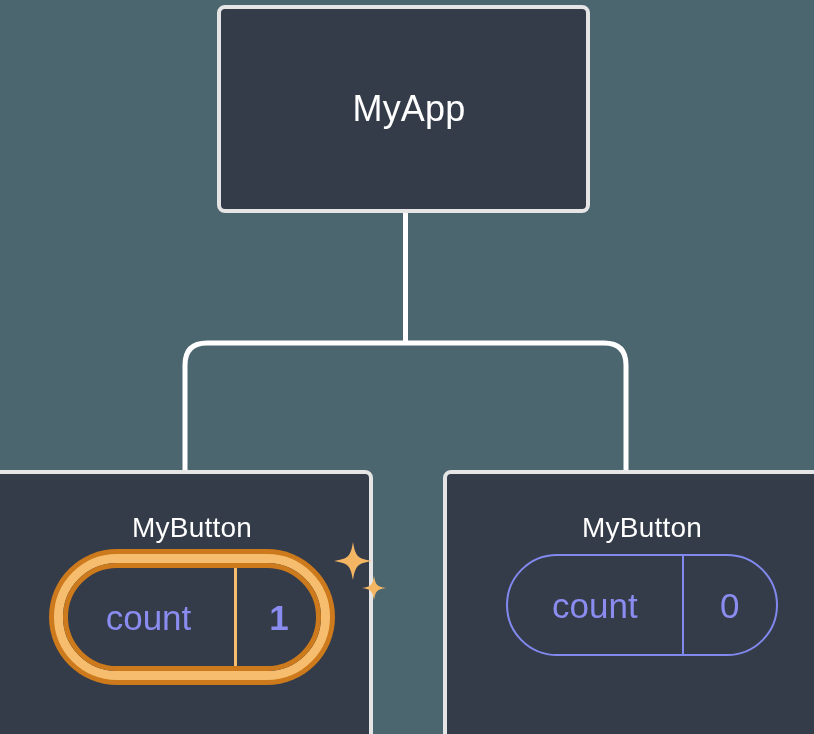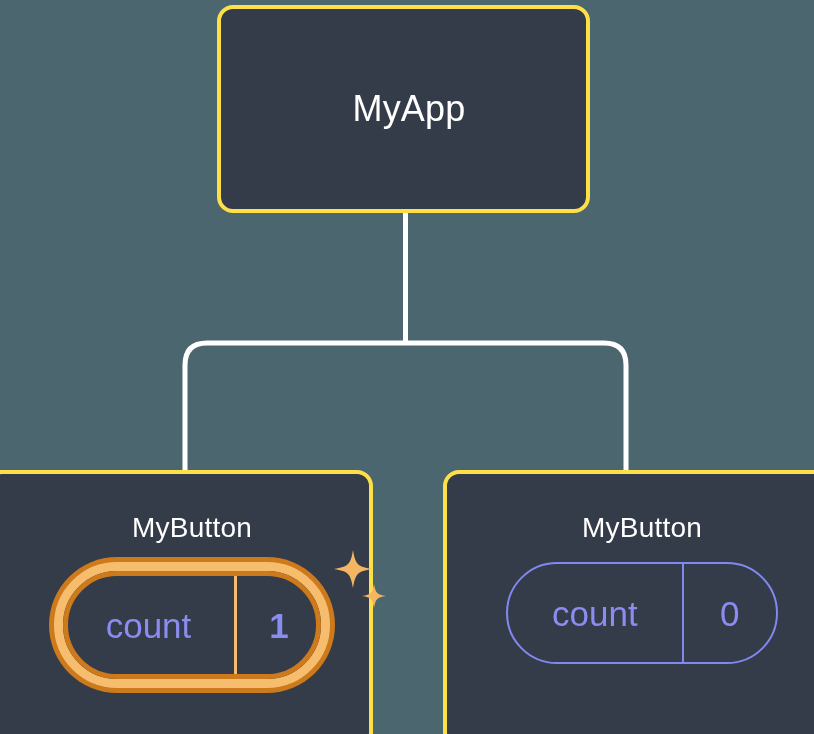--- a/index.html
+++ b/index.html
@@ -30,22 +30,22 @@
     width: 814px;
     height: 734px;
     pointer-events: none;
   }
 
   
   .node {
     position: absolute;
     box-sizing: border-box;
     background: #343b49;
-    border: 4px solid #fde047;
-    border-radius: 16px;
+    border: 4px solid #e5e5e5;
+    border-radius: 8px;
     display: flex;
     flex-direction: column;
     align-items: center;
     padding-left: 11px;
   }
   .node-root {
     left: 217px;
     top: 5px;
     width: 373px;
     height: 208px;
@@ -77,21 +77,21 @@
   .node-root .node-title {
     font-size: 36px;
   }
   .node-child-left .node-title {
     margin-left: 14px;
   }
 
   
   .pill-wrap {
     position: relative;
-    margin-top: 20px;
+    margin-top: 12px;
     display: flex;
     align-items: center;
   }
   .node-child-left .pill-wrap {
     margin-left: 14px;
   }
 
   .pill {
     box-sizing: border-box;
     display: flex;

